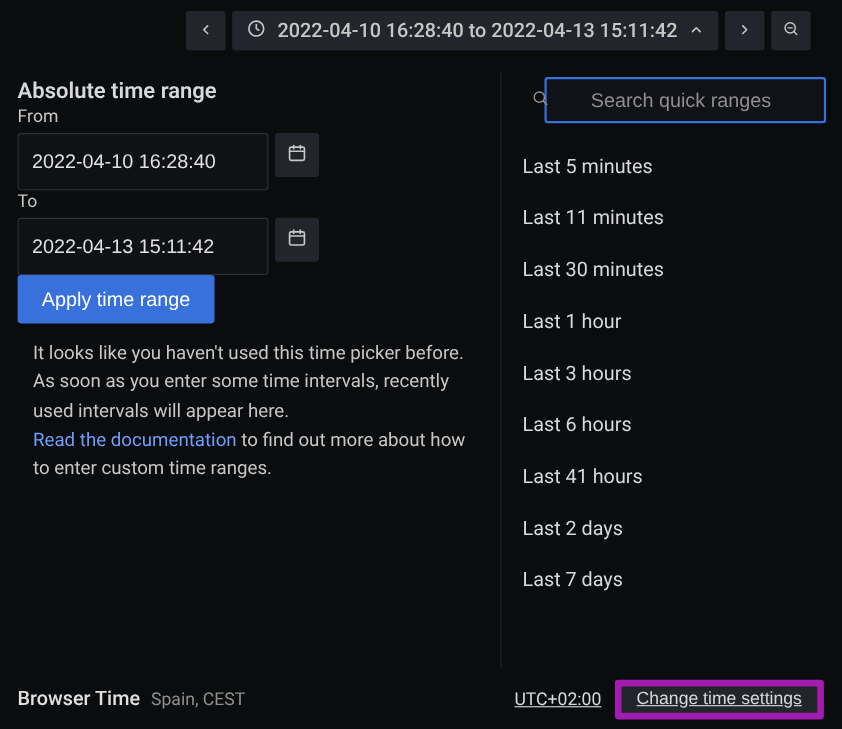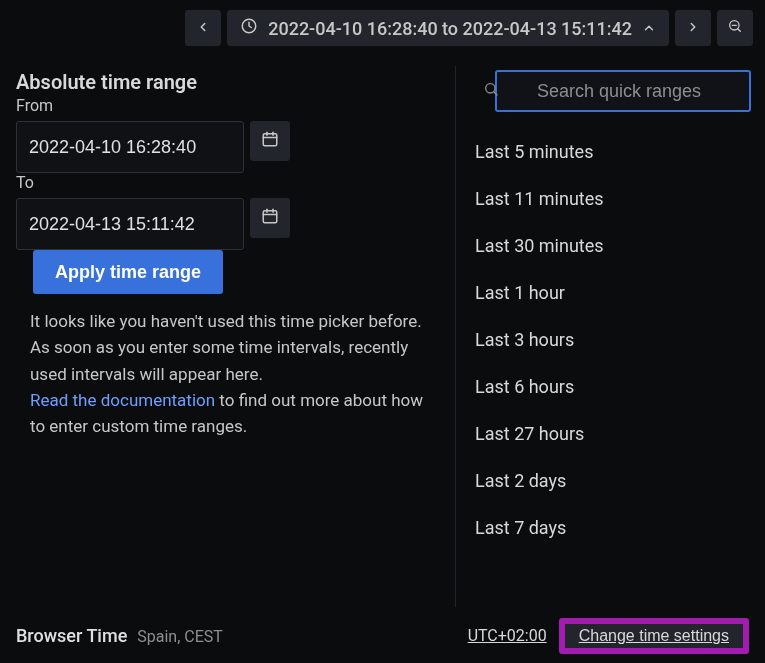--- a/index.html
+++ b/index.html
@@ -8,21 +8,21 @@
     font-family: -apple-system, BlinkMacSystemFont, "Segoe UI", Roboto, Helvetica, Arial, sans-serif;
     color: #d8d9da;
     width: 765px;
     height: 663px;
     overflow: hidden;
   }
   .toolbar {
     display: flex;
     justify-content: flex-end;
     gap: 6px;
-    padding: 10px 12px;
+    padding: 10px 28px;
     height: 56px;
   }
   .tb-btn {
     background: #22252b;
     border: 1px solid #22252b;
     color: #c7c7c7;
     height: 36px;
     min-width: 36px;
     border-radius: 3px;
     display: flex;
@@ -107,27 +107,26 @@
     display: flex;
     align-items: center;
     justify-content: center;
     cursor: pointer;
   }
   .apply-btn {
     background: #3871dc;
     border: none;
     color: #ffffff;
     font-size: 18px;
-    font-weight: 700;
+    font-weight: 400;
     height: 44px;
     padding: 0 22px;
     border-radius: 3px;
     cursor: pointer;
     width: max-content;
-    margin-left: 17px;
   }
   .hint {
     font-size: 17px;
     line-height: 1.55;
     color: #c7c7c7;
     padding: 14px 14px 4px 14px;
   }
   .hint a {
     color: #6e9fff;
     text-decoration: none;
@@ -312,21 +311,21 @@
       </span>
       <input class="search-input" type="text" placeholder="Search quick ranges" style="">
     </div>
     <div class="quick-list">
       <div class="quick-item">Last 5 minutes</div>
       <div class="quick-item">Last 11 minutes</div>
       <div class="quick-item">Last 30 minutes</div>
       <div class="quick-item">Last 1 hour</div>
       <div class="quick-item">Last 3 hours</div>
       <div class="quick-item">Last 6 hours</div>
-      <div class="quick-item">Last 27 hours</div>
+      <div class="quick-item">Last 41 hours</div>
       <div class="quick-item">Last 2 days</div>
       <div class="quick-item">Last 7 days</div>
     </div>
   </div>
 </div>
 
 <div class="footer">
   <div class="footer-left">
     <span class="primary">Browser Time</span>
     <span class="secondary">Spain, CEST</span>

